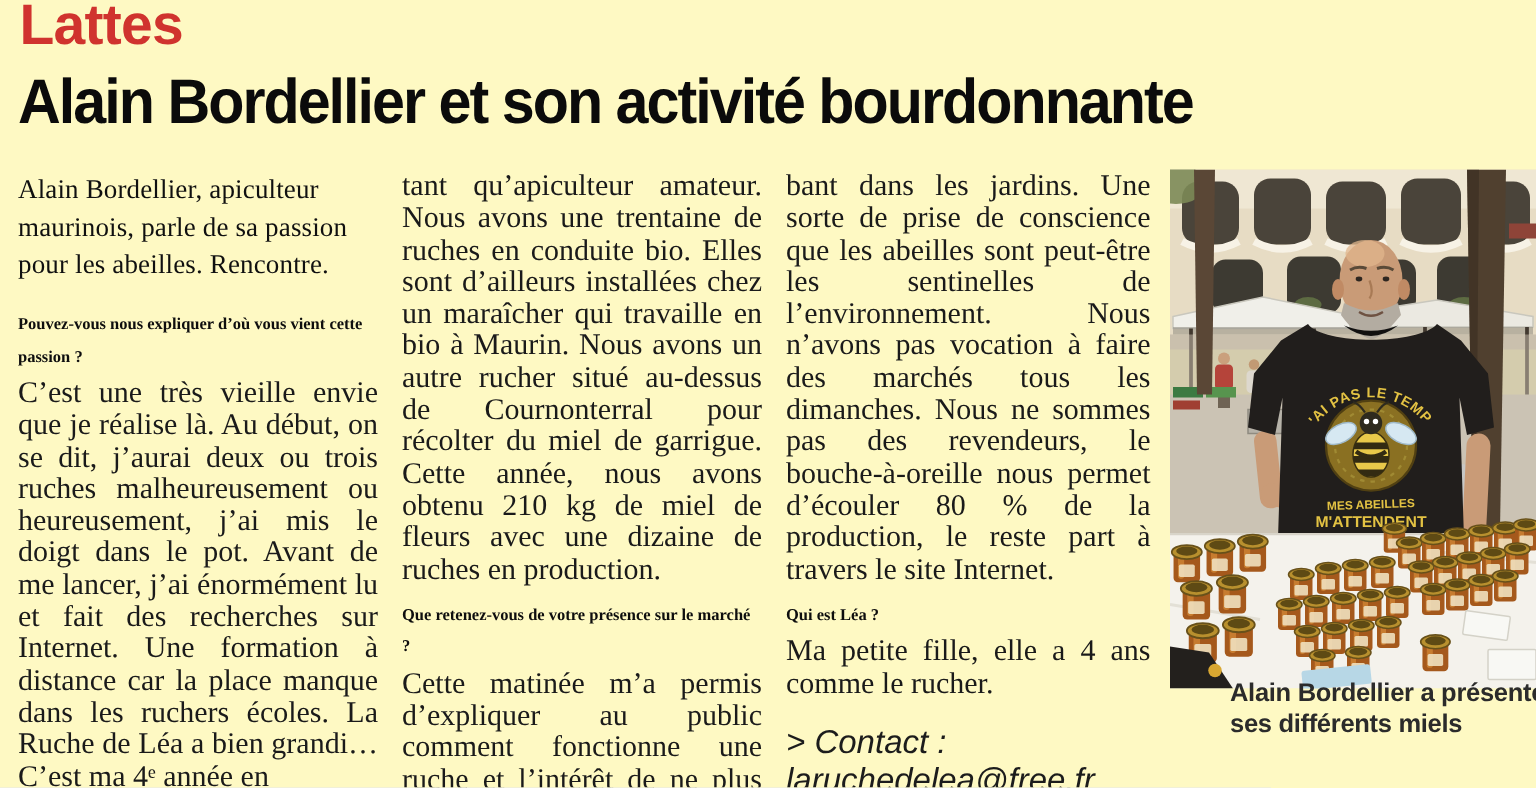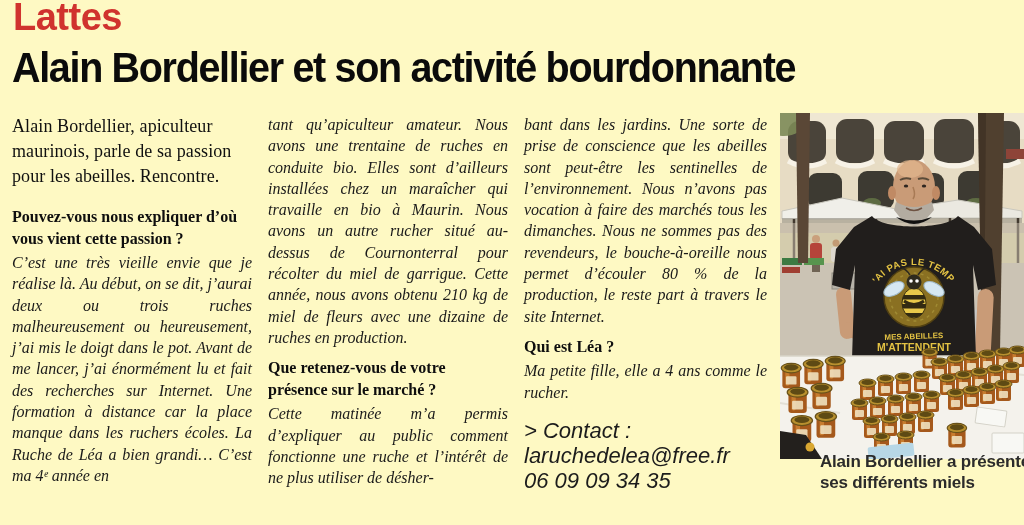--- a/index.html
+++ b/index.html
@@ -23,27 +23,27 @@
   }
   .col { position:absolute; top:114px; }
   .col1 { left:12px;  width:240px; }
   .col2 { left:268px; width:240px; }
   .col3 { left:524px; width:243px; }
   .lead {
     font-size:18px; line-height:25px; color:#101010;
     margin-bottom:17px; letter-spacing:0.1px;
   }
   .q {
-    font-weight:bold; font-size:16px; line-height:21.5px;
+    font-weight:bold; font-size:11px; line-height:21.5px;
     margin:9px 0 3px 0; color:#0e0e0e;
   }
   .q:first-child { margin-top:0; }
   .body-p {
-    font-size:16px; line-height:21.3px; text-align:justify;
-    color:#1a1a1a; hyphens:auto;font-style:italic; -webkit-hyphens:auto;
+    font-size:20px; line-height:21.3px; text-align:justify;
+    color:#1a1a1a; hyphens:auto; -webkit-hyphens:auto;
   }
   .contact {
     margin-top:15px; font-family:"Liberation Sans", sans-serif;
     font-style:italic; font-size:22px; line-height:25px; color:#1c1c1c;
   }
   .correspondent {
     margin-top:11px; font-family:"Liberation Serif", serif;
     font-weight:bold; font-size:14.5px; color:#c4262c;
   }
   .correspondent .arrow { font-size:12px; margin-right:6px; position:relative; top:-1px; }

